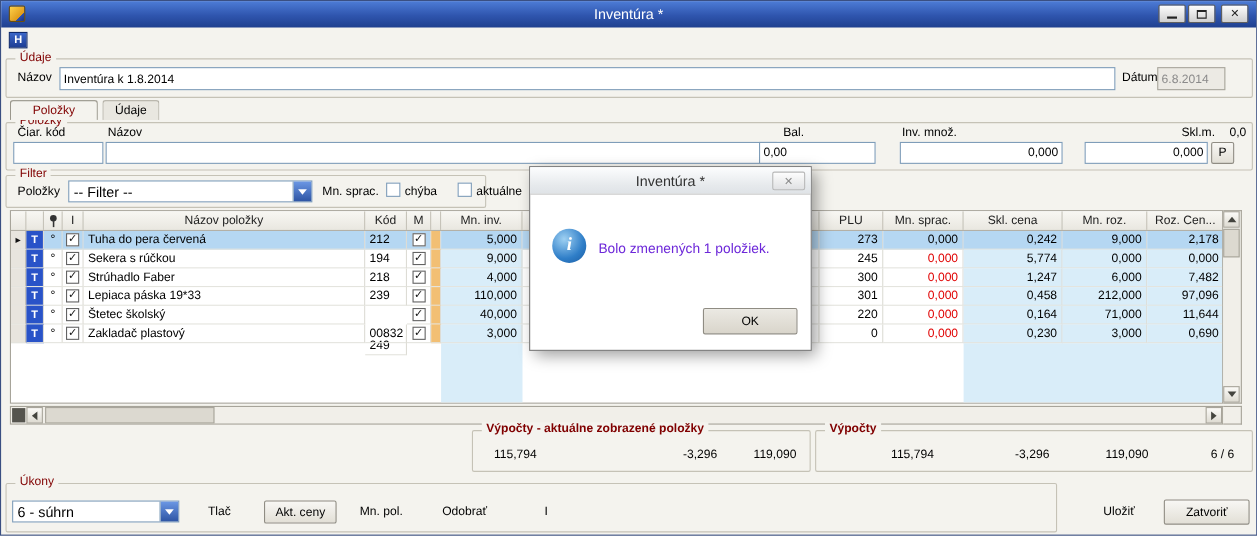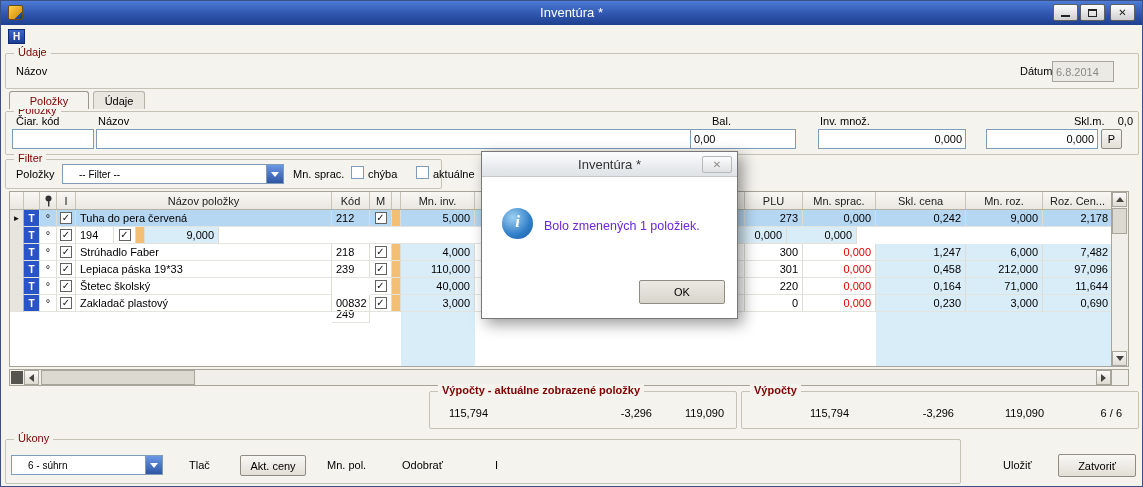--- a/index.html
+++ b/index.html
@@ -34,21 +34,21 @@
     color:#800000; font-size:11px; white-space:nowrap; }
   .capb { font-weight:bold; }
   .lbl { position:absolute; font-size:11px; color:#000; white-space:nowrap; }
   .inp { position:absolute; border:1px solid #7f9db9; background:#fff;
     font:11px "Liberation Sans",sans-serif; padding:0 3px; }
   .cbx { position:absolute; width:13px; height:13px; background:#fff; border:1px solid #7f9db9; }
   .btn { position:absolute; background:linear-gradient(#f8f7f4,#e2dfd6); border:1px solid #8f8c83;
     border-radius:2px; font:11px "Liberation Sans",sans-serif; color:#000; }
   .flatbtn { position:absolute; font-size:11px; color:#000; white-space:nowrap; }
   .combo { position:absolute; background:#fff; border:1px solid #7f9db9; display:flex; align-items:center; }
-  .combo-text { flex:1; padding-left:16px; font-size:10px; white-space:nowrap; overflow:hidden; }
+  .combo-text { flex:1; padding-left:4px; font-size:13px; white-space:nowrap; overflow:hidden; }
   .combo-btn { width:17px; align-self:stretch; background:linear-gradient(#6b97e4,#2e55a4);
     border-left:1px solid #7f9db9; display:flex; align-items:center; justify-content:center; }
   .tri { width:0; height:0; display:inline-block; }
   .tri-up   { border-left:4px solid transparent; border-right:4px solid transparent; border-bottom:5px solid #44443e; }
   .tri-down { border-left:4px solid transparent; border-right:4px solid transparent; border-top:5px solid #44443e; }
   .tri-down.white { border-top-color:#fff; }
   .tri-left { border-top:4px solid transparent; border-bottom:4px solid transparent; border-right:5px solid #44443e; }
   .tri-right{ border-top:4px solid transparent; border-bottom:4px solid transparent; border-left:5px solid #44443e; }
 
   
@@ -180,20 +180,21 @@
         <span class="glyph-x">✕</span>
       </div>
   </div>
 </div>
 
 <div class="h-btn">H</div>
 
 <div class="group g-udaje">
   <span class="cap">Údaje</span>
   <span class="lbl l-nazov">Názov</span>
+  <input class="inp i-nazov" value="Inventúra k 1.8.2014" style="">
   <span class="lbl l-datum">Dátum</span>
   <input class="inp i-datum" value="6.8.2014" style="">
 </div>
 
 <div class="tab tab-active">Položky</div>
 <div class="tab tab2">Údaje</div>
 
 <div class="group g-polozky">
   <span class="cap">Položky</span>
   <span class="lbl l-ciarkod">Čiar. kód</span>
@@ -273,20 +274,21 @@
         <div class="gcell mnroz num" style="width: 77px;">9,000</div>
         <div class="gcell rozcen num" style="width: 70px;">2,178</div>
       </div>
       <div class="grow">
         <div class="gcell ind rowhead" style="width: 14px;"></div>
         <div class="gcell t tcell" style="width: 16px;">T</div>
         <div class="gcell pin" style="width: 17px;">°</div>
         <div class="gcell i" style="width: 19px;">
           <span class="cb">✓</span>
         </div>
+        <div class="gcell nazov txt" style="width: 256px;">Sekera s rúčkou</div>
         <div class="gcell kod txt" style="width: 38px;">194</div>
         <div class="gcell m" style="width: 22px;">
           <span class="cb">✓</span>
         </div>
         <div class="gcell strip" style="width: 9px;"></div>
         <div class="gcell mninv num shade" style="width: 74px;">9,000</div>
         <div class="gcell spacer" style="width: 270px;"></div>
         <div class="gcell plu num" style="width: 58px;">245</div>
         <div class="gcell mnsprac num red" style="width: 73px;">0,000</div>
         <div class="gcell sklcena num shade" style="width: 90px;">5,774</div>

